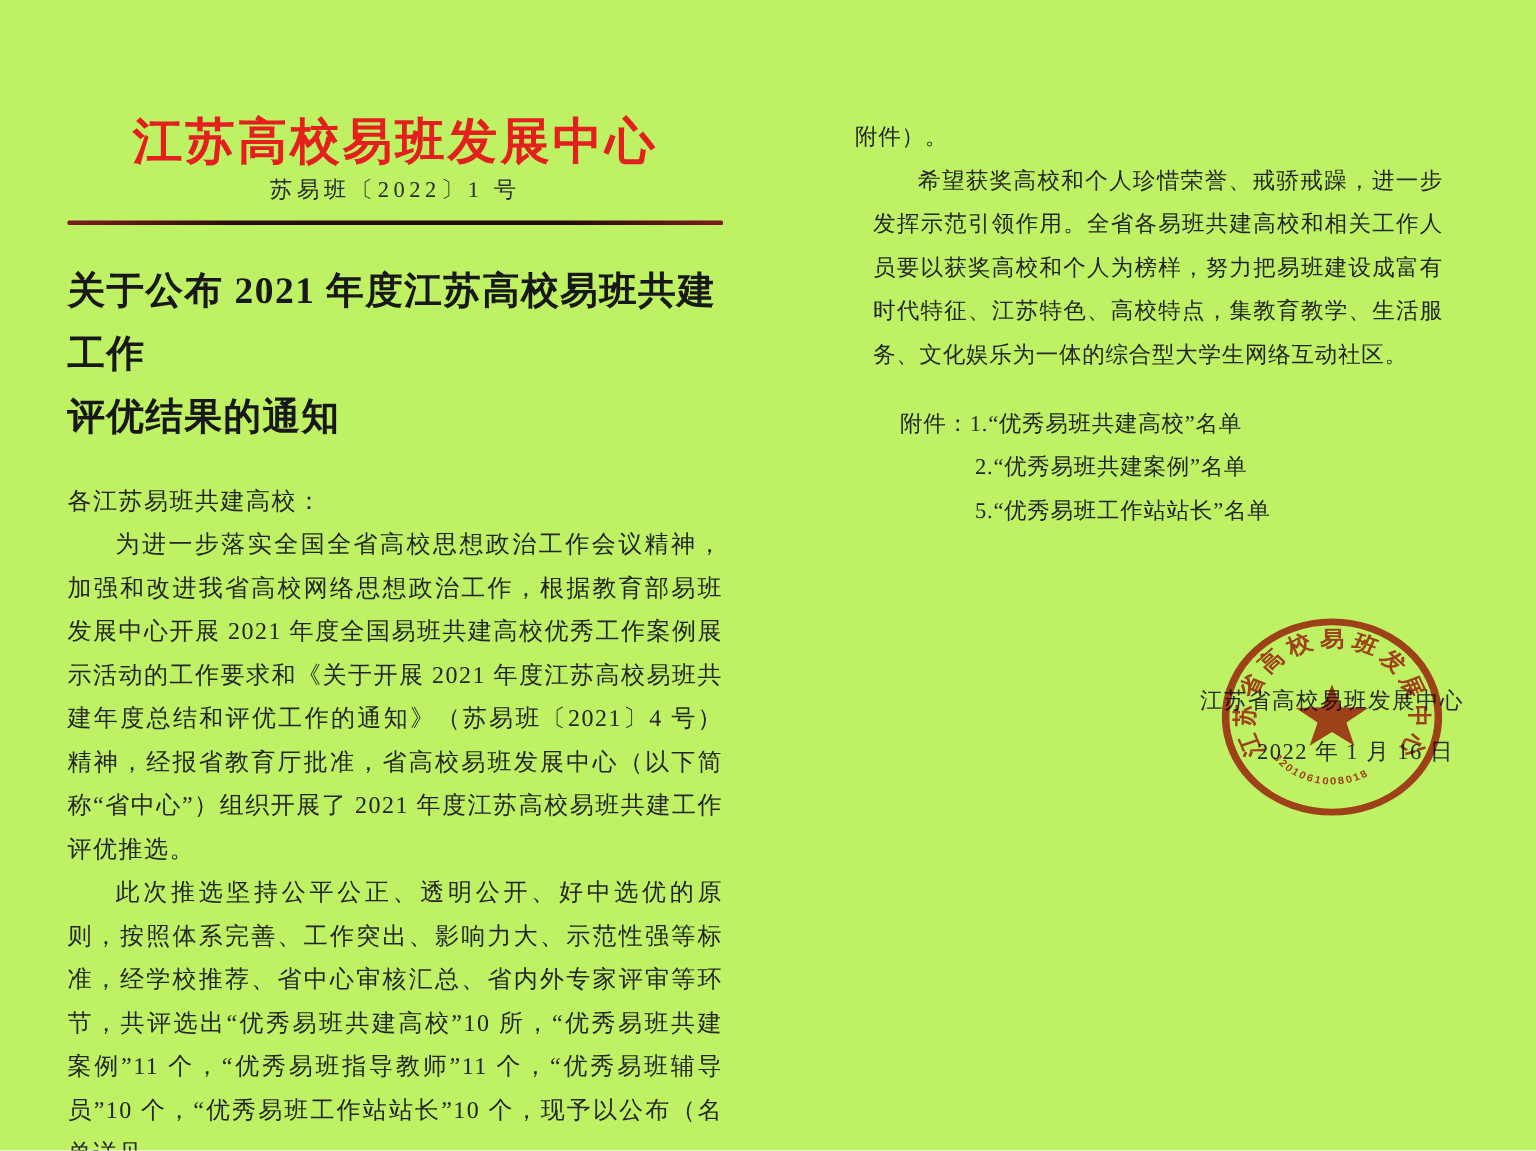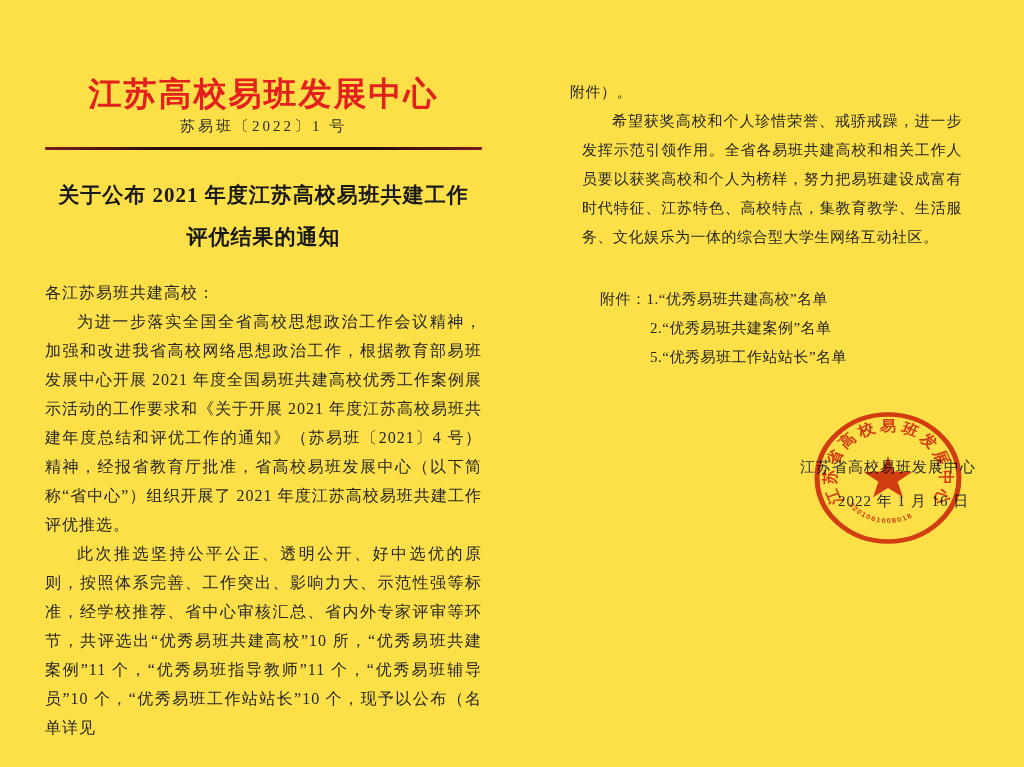--- a/index.html
+++ b/index.html
@@ -2,21 +2,21 @@
 <html><head>
 <meta charset="utf-8">
 <style>
   * { margin:0; padding:0; box-sizing:border-box; }
   html,body { width:1024px; height:767px; background:#ffffff; overflow:hidden; }
   body {
     position:relative;
     font-family:"Liberation Serif","DejaVu Serif",serif;
     color:#1f1f1f;
   }
-  .sheet { position:absolute; inset:0; background:#fde047;text-decoration:underline; }
+  .sheet { position:absolute; inset:0; background:#bef264;text-decoration:underline; }
 
   
   .left-col {
     position:absolute; left:45px; top:72px; width:437px;
   }
   .org-header {
     text-align:center;
     color:#e3201d;
     font-weight:bold;
     font-size:33px;
@@ -30,22 +30,22 @@
     color:#2a2a2a;
   }
   .red-rule {
     margin-top:11px;
     height:3px;
     background:linear-gradient(90deg,#7c1d1d 0%,#2a0d0d 25%,#200a0a 75%,#7c1d1d 100%);
     border-radius:1px;
   }
   .notice-title {
     margin-top:24px;
-    text-align:center;
-    font-size:21px;
+    text-align:left;
+    font-size:25px;
     font-weight:bold;
     line-height:42px;
     letter-spacing:1px;
     color:#181818;
   }
   .body-text {
     margin-top:20px;
     font-size:16px;
     line-height:29px;
     letter-spacing:1px;
@@ -61,21 +61,21 @@
   .right-body {
     font-size:15px;
     line-height:29px;
     letter-spacing:0.5px;
     text-align:justify;
     color:#252525;
   }
   .right-body p.indent { text-indent:2em;margin-left:12px; }
 
   .attachments {
-    margin-top:33px;
+    margin-top:17px;
     font-size:15px;
     line-height:29px;
     letter-spacing:0.5px;
     color:#252525;
   }
   .attachments .first-row { padding-left:30px; }
   .attachments .item-row { padding-left:80px; }
 
   
   .signature-org {

